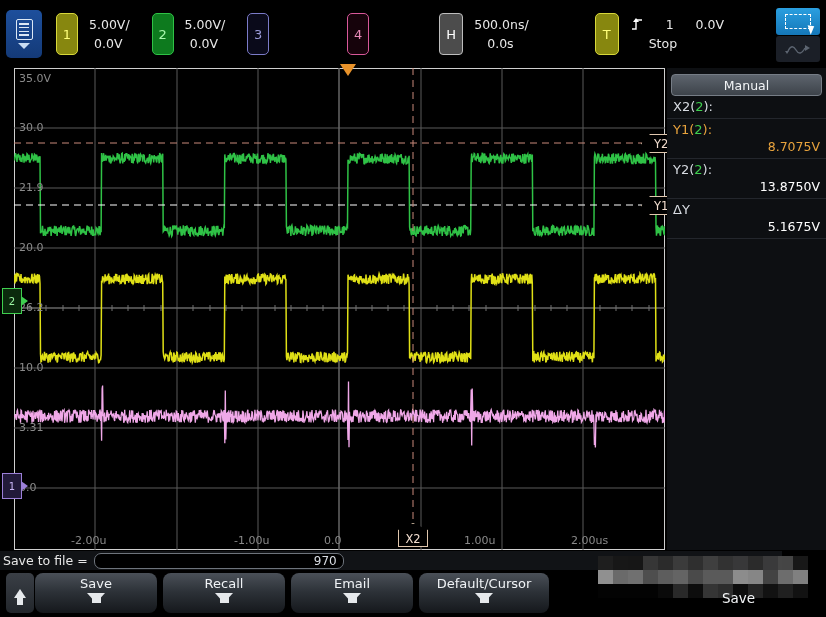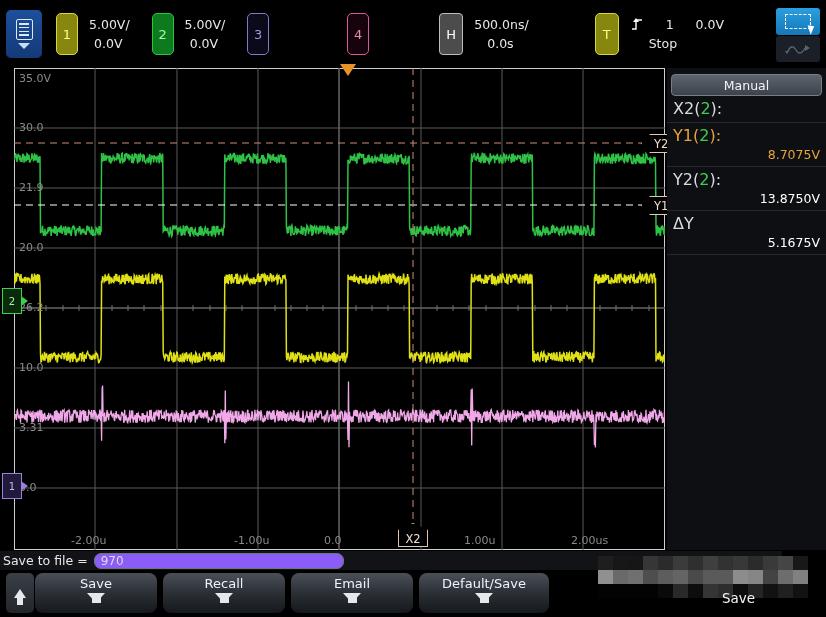--- a/index.html
+++ b/index.html
@@ -132,33 +132,34 @@
   .side-icon .menu-glyph { width: 13px; height: 15px; gap: 1.5px; border-width: 1.3px; }
   .side-icon .menu-glyph i { height: 1.3px; }
 
   .manual-btn {
     margin: 6px 4px 0; height: 22px; border-radius: 4px;
     background: linear-gradient(#5d646d, #3d434a);
     border: 1px solid #767d86; color: #f2f4f6; font-size: 12.5px;
     display: flex; align-items: center; justify-content: center; cursor: pointer;
   }
   .cur-block { padding: 3px 6px 4px; border-bottom: 1px solid #23262c; }
-  .cur-label { font-size: 16px; color: #d8dce2; }
+  .cur-label { font-size: 13px; color: #d8dce2; }
   .cur-label .chn { color: #3fcf4f; }
   .cur-value { font-size: 12.5px; text-align: right; color: #ffffff; margin-top: 2px; }
 
   
   .savebar { position: absolute; left: 0; top: 551px; width: 782px; height: 19px;
              background: #111316; display: flex; align-items: center; }
   .savebar-label { color: #e8e8e8; font-size: 12.5px; margin-left: 3px; }
   .savebar-input {
     margin-left: 6px; width: 250px; height: 16px; border-radius: 7px;
-    background: #8b5cf6; border: 1px solid #6e747c; color: #d8dce2;
+    background: #000000; border: 1px solid #6e747c; color: #d8dce2;
     font-size: 12px; padding: 0 6px; line-height: 14px;
     font-family: "DejaVu Sans", sans-serif;
+    text-align: right;
   }
 
   .btnbar { position: absolute; left: 0; top: 570px; width: 826px; height: 47px; background: #000; }
   .up-btn { position: absolute; left: 6px; top: 3px; width: 28px; height: 40px;
             border-radius: 5px; background: linear-gradient(#3a3f46, #22262b);
             display: flex; align-items: center; justify-content: center; cursor: pointer; }
   .up-arrow { width: 0; height: 0; border-left: 6px solid transparent;
               border-right: 6px solid transparent; border-bottom: 9px solid #e6e9ec;
               position: relative; }
   .up-arrow::after { content:""; position:absolute; left:-3px; top:9px; width:6px; height:7px; background:#e6e9ec; }
@@ -396,21 +397,21 @@
     </div>
     <div class="sbtn" style="left:163px; width:122px">
       <span>Recall</span>
       <span class="dn-arrow"></span>
     </div>
     <div class="sbtn" style="left:291px; width:122px">
       <span>Email</span>
       <span class="dn-arrow"></span>
     </div>
     <div class="sbtn" style="left:419px; width:130px">
-      <span>Default/Save</span>
+      <span>Default/Cursor</span>
       <span class="dn-arrow"></span>
     </div>
   </div>
 
   <div class="mosaic" id="mosaic">
       <div style="left: 0px; top: 0px; width: 15px; height: 14px; background: rgb(31, 31, 31);"></div>
       <div style="left: 15px; top: 0px; width: 15px; height: 14px; background: rgb(24, 24, 24);"></div>
       <div style="left: 30px; top: 0px; width: 15px; height: 14px; background: rgb(23, 23, 23);"></div>
       <div style="left: 45px; top: 0px; width: 15px; height: 14px; background: rgb(56, 56, 56);"></div>
       <div style="left: 60px; top: 0px; width: 15px; height: 14px; background: rgb(45, 45, 45);"></div>

